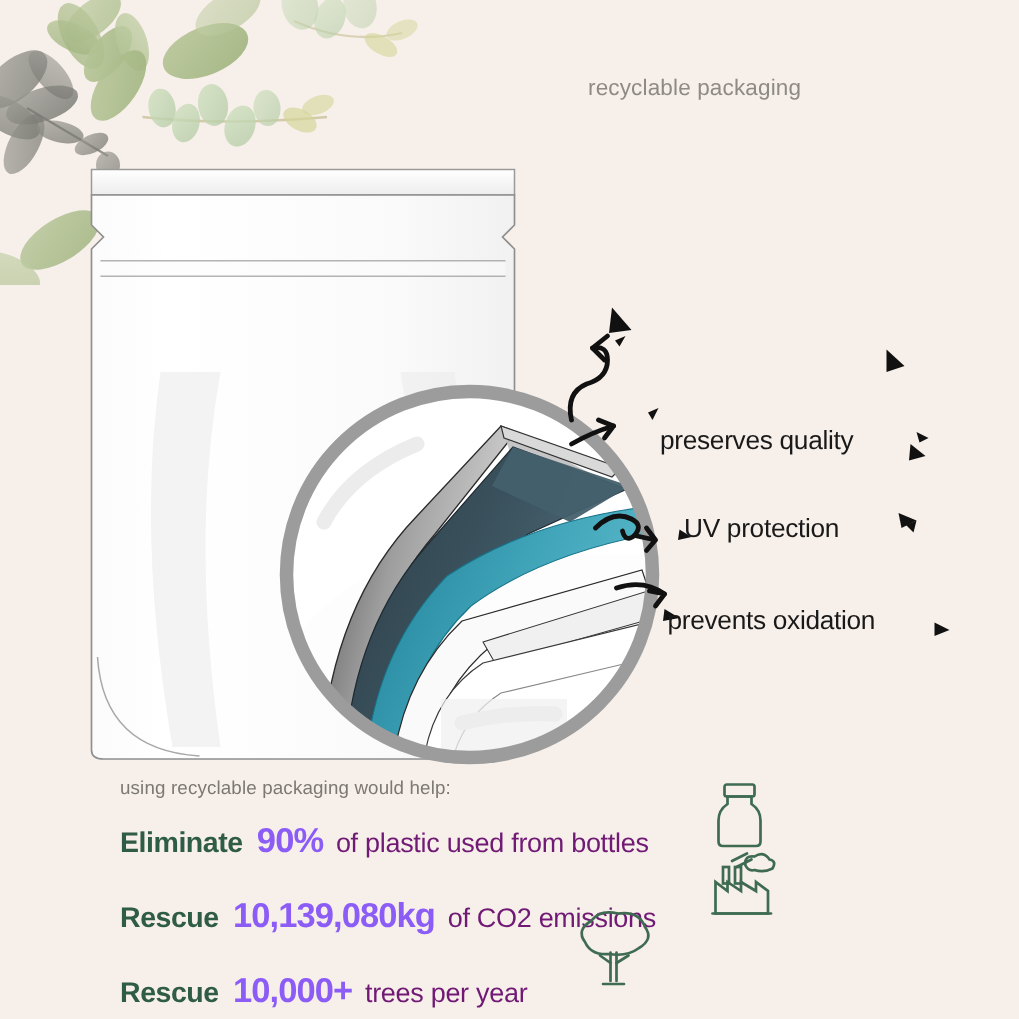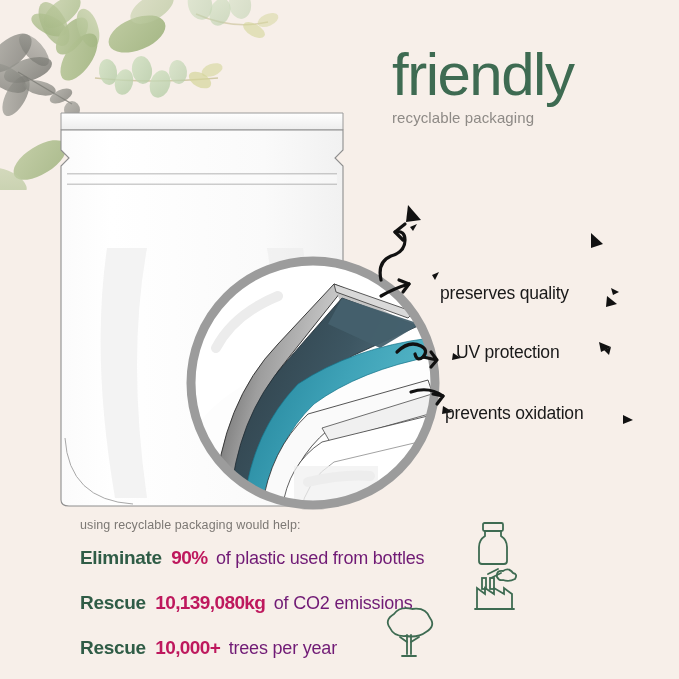--- a/index.html
+++ b/index.html
@@ -33,21 +33,21 @@
   }
 
   
   #stats{left:80px;top:518px;width:520px;}
   #stats-lead{font-size:12.5px;color:#7C7874;letter-spacing:0.1px;}
   .stat-row{margin-top:15px;white-space:nowrap;}
   .stat-verb{
     font-size:19px;font-weight:bold;color:#2F5C46;letter-spacing:-0.3px;
   }
   .stat-num{
-    font-size:19px;font-weight:bold;color:#be185d;letter-spacing:-0.6px;
+    font-size:23px;font-weight:bold;color:#8b5cf6;letter-spacing:-0.6px;
     margin-left:5px;
   }
   .stat-tail{
     font-size:18px;color:#701a75;letter-spacing:-0.2px;margin-left:4px;
   }
 
   svg{display:block;}
 </style>
 </head>
 <body>
@@ -228,21 +228,20 @@
       <path d="M68 206 L78 212 L67 214 Z"></path>
       <path d="M248 215 L258 220 L248 224 Z"></path>
     </g>
   </svg>
 
   <div class="abs callout-text" style="left:440px;top:283px;">preserves quality</div>
   <div class="abs callout-text" style="left:456px;top:342px;">UV protection</div>
   <div class="abs callout-text" style="left:445px;top:403px;">prevents oxidation</div>
 
   <div class="abs" id="headline">
-    <div id="title-friendly">friendly</div>
     <div id="title-sub">recyclable packaging</div>
   </div>
 
   <div class="abs" id="stats">
     <div id="stats-lead">using recyclable packaging would help:</div>
 
     <div class="stat-row">
       <span class="stat-verb">Eliminate</span>
       <span class="stat-num">90%</span>
       <span class="stat-tail">of plastic used from bottles</span>

